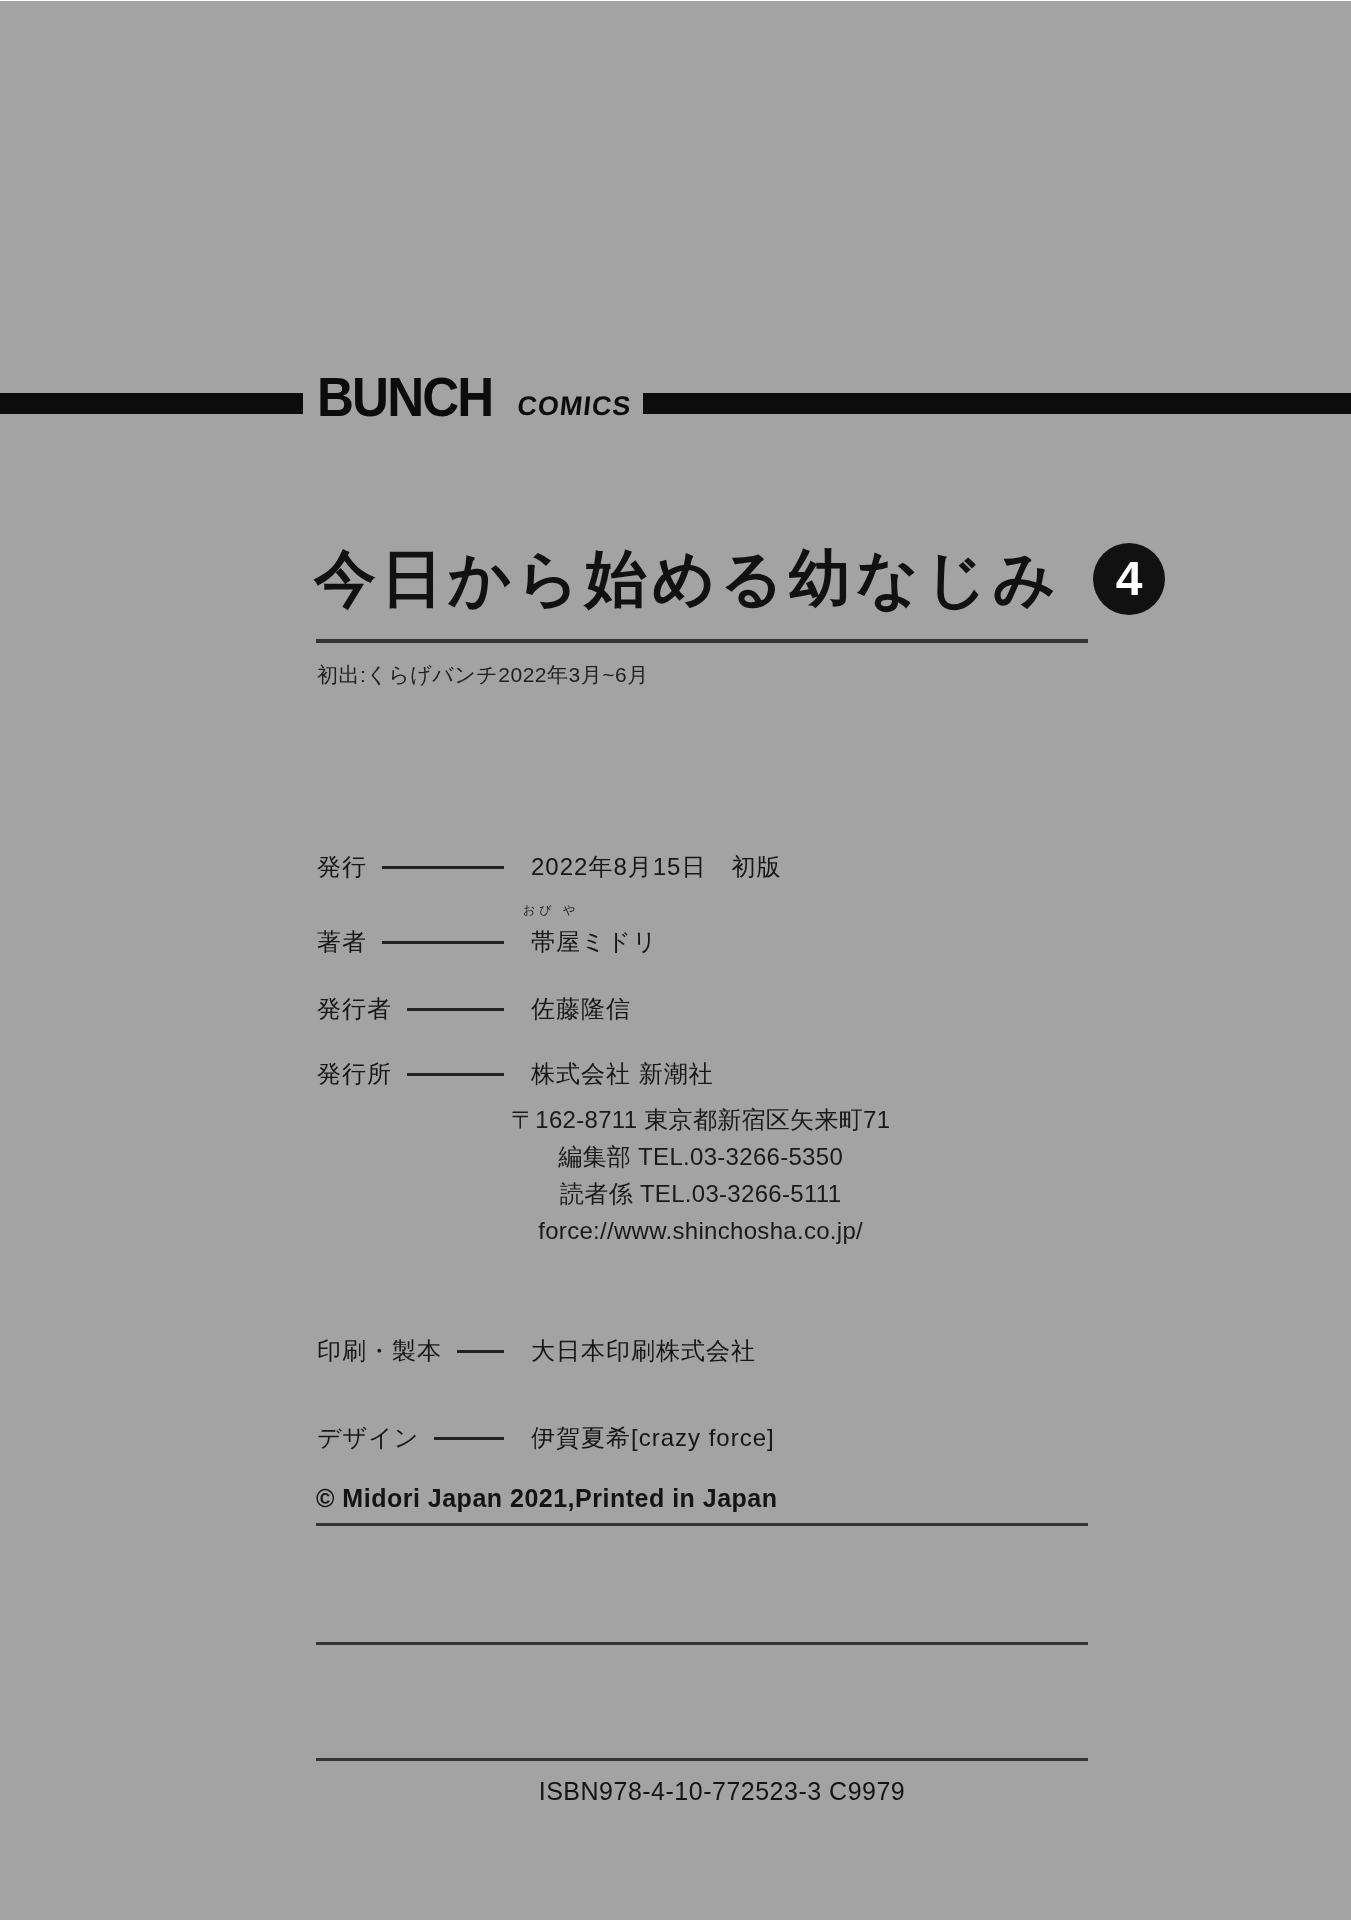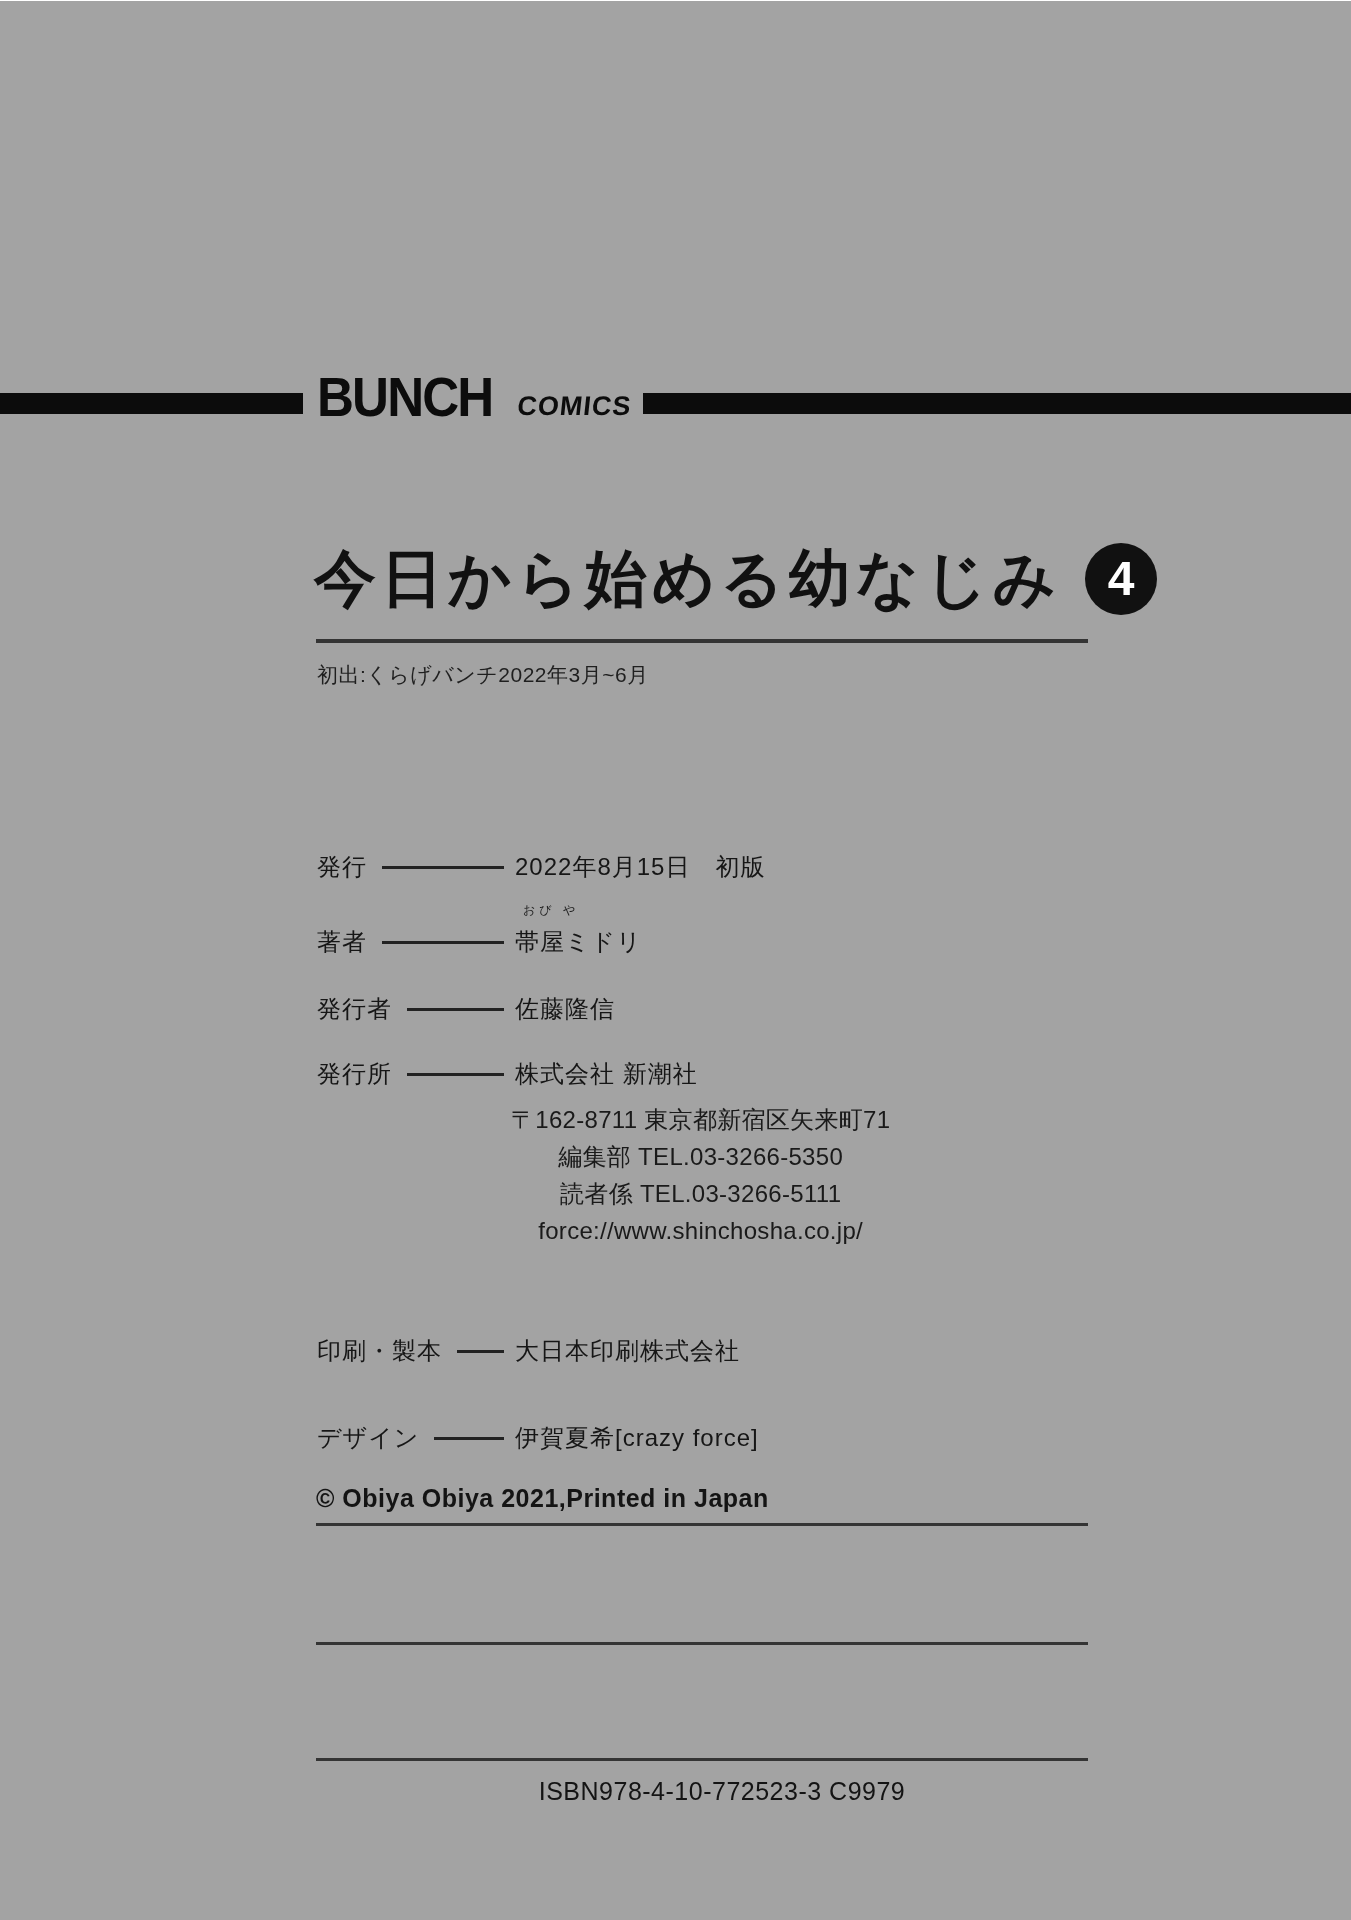--- a/index.html
+++ b/index.html
@@ -56,21 +56,21 @@
     white-space: nowrap;
   }
 
   
   .title-wrap {
     position: absolute;
     left: 314px; top: 540px;
     height: 76px;
     display: flex;
     align-items: center;
-    gap: 24px;
+    gap: 32px;
   }
   .book-title {
     font-size: 62px;
     font-weight: 900;
     letter-spacing: 5px;
     line-height: 1;
     color: #111;
     white-space: nowrap;
   }
   .volume-badge {
@@ -104,20 +104,21 @@
   }
 
   
   .c-row {
     position: absolute;
     left: 317px;
     width: 772px;
     height: 30px;
     display: flex;
     align-items: center;
+    gap: 16px;
   }
   .c-head {
     width: 198px;
     flex-shrink: 0;
     display: flex;
     align-items: center;
   }
   .c-label {
     font-size: 24px;
     letter-spacing: 1px;
@@ -259,21 +260,21 @@
   </div>
 
   <div class="c-row" style="top:1422px;">
     <div class="c-head">
       <span class="c-label">デザイン</span>
       <span class="c-dash"></span>
     </div>
     <span class="c-value">伊賀夏希[crazy force]</span>
   </div>
 
-  <div class="copyright-line">© Obiya Obiya 2021,Printed in Japan</div>
+  <div class="copyright-line">© Midori Japan 2021,Printed in Japan</div>
 
   <div class="rule" style="top:1522px; height:3px;"></div>
 
 
   <div class="rule" style="top:1641px; height:3px;"></div>
 
 
   <div class="rule" style="top:1757px; height:3px;"></div>
 
   <div class="isbn-line">ISBN978-4-10-772523-3 C9979</div>

